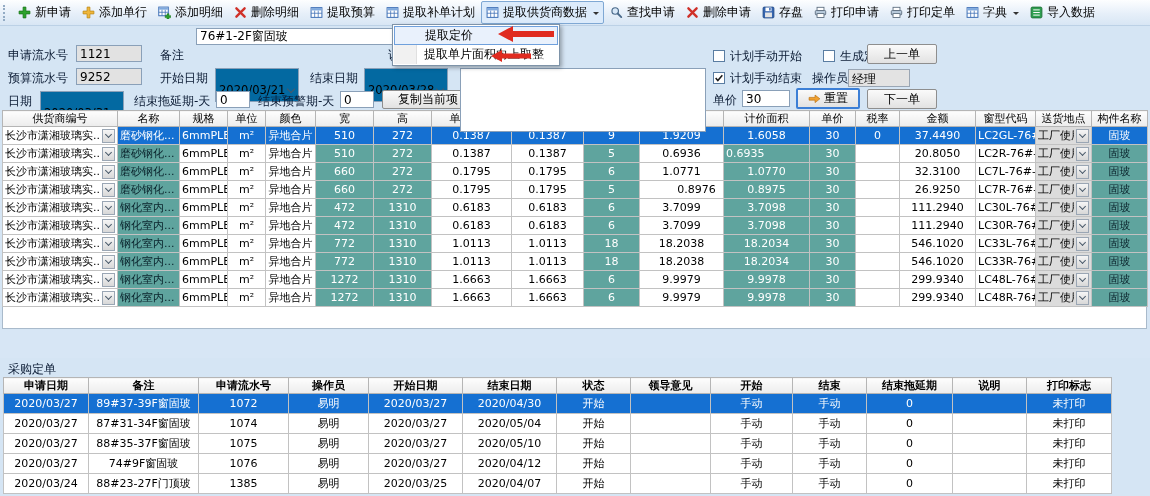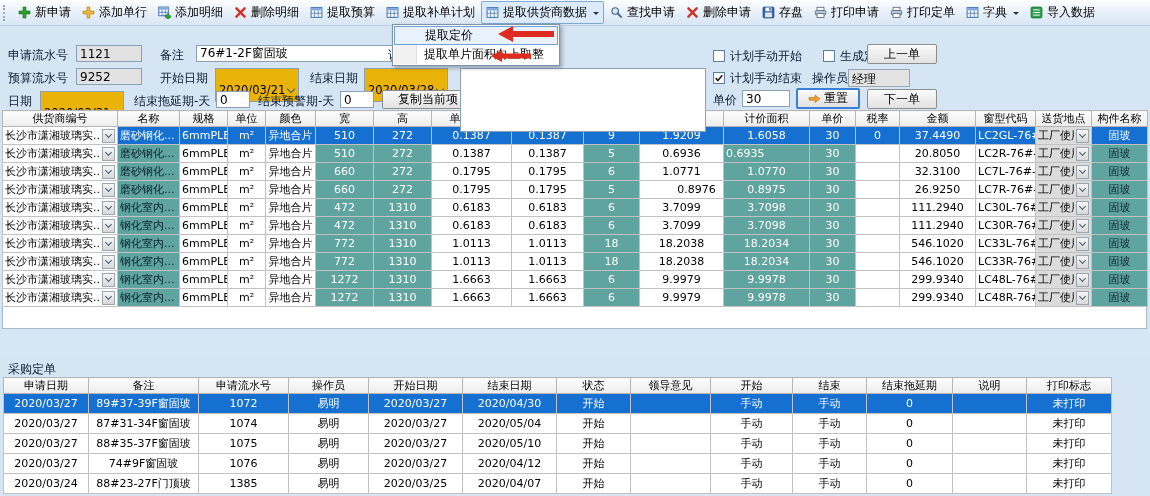--- a/index.html
+++ b/index.html
@@ -27,21 +27,21 @@
   .flabel{position:absolute;white-space:nowrap;line-height:17px;color:#0A1A33;}
   .inp{
     position:absolute;height:17px;box-sizing:border-box;border:1px solid #8AA0B8;
     background:#fff;font:12px "DejaVu Sans","Liberation Sans",sans-serif;padding:0 3px;
   }
   .inp.gray{background:#E2E2E2;}
   .sunken{
     position:absolute;height:18px;box-sizing:border-box;border:1px solid #9AA6B4;
     background:#E3E3E3;padding:1px 3px;font-size:11px;white-space:nowrap;overflow:hidden;
   }
-  .dcombo{position:absolute;height:34px;box-sizing:border-box;border:1px solid #8AA0B8;background:#eab308;
+  .dcombo{position:absolute;height:34px;box-sizing:border-box;border:1px solid #8AA0B8;background:#0369a1;
     display:flex;align-items:center;justify-content:space-between;padding:10px 4px 0 3px;font-size:11.5px;}
   .chev{width:5px;height:5px;border-right:1.3px solid #4A5A6A;border-bottom:1.3px solid #4A5A6A;
     transform:rotate(45deg);display:inline-block;margin-top:-3px;}
   .win-btn{
     position:absolute;box-sizing:border-box;text-align:center;
     background:linear-gradient(#FAFAFA,#E2E2E2);border:1px solid #8E8E8E;border-radius:2px;
     font-size:12px;display:flex;align-items:center;justify-content:center;gap:3px;
   }
   .win-btn.focused{border:2px solid #3C7FD6;}
   .checkbox{position:absolute;width:12px;height:12px;box-sizing:border-box;border:1px solid #5A7DA2;background:#fff;}
@@ -59,21 +59,21 @@
   .annot{position:absolute;z-index:60;}
 
   
   #grid-bg{position:absolute;left:2px;top:110px;width:1145px;height:219px;background:#fff;border:1px solid #A9BACB;box-sizing:border-box;}
   table{border-collapse:collapse;table-layout:fixed;background:#fff;}
   #main-grid{position:absolute;left:2px;top:110px;width:1145px;font-size:11px;z-index:2;}
   #orders-grid{position:absolute;left:3px;top:377px;width:1108px;font-size:11px;}
   th,td{border:1px solid #C2C2C2;height:18px;padding:0 2px;overflow:hidden;white-space:nowrap;box-sizing:border-box;}
   th{background:linear-gradient(#FDFDFD,#ECECEC);font-weight:normal;border-color:#B5B5B5;text-align:center;height:15px;}
   #orders-grid td{height:20px;text-align:center;}
-  #orders-grid th{height:15px;}
+  #orders-grid th{height:15px;font-weight:bold;}
   .c-teal{background:#5FA49E;color:#fff;}
   .c-teal2{background:#5FA49E;color:#09222B;}
   .c-graybtn{background:#DCDCDC;}
   tr.sel td{background:#1570D2;color:#fff;}
   tr.sel td.keep-white{background:#fff;color:#000;}
   tr.sel td.keep-gray{background:#DCDCDC;color:#000;}
   .cellflex{display:flex;align-items:center;justify-content:space-between;gap:2px;height:100%;}
   .cellflex .txt{overflow:hidden;white-space:nowrap;flex:1;}
   .mini-combo{
     flex:0 0 13px;width:13px;height:14px;box-sizing:border-box;border:1px solid #9AA6B4;
@@ -224,21 +224,21 @@
       </span>
       <span>导入数据</span>
     </div>
   </div>
 
 <div id="form-area">
 
   <span class="flabel" style="left:8px;top:21px;">申请流水号</span>
   <input class="inp gray" style="left: 76px; top: 19px; width: 66px;" value="1121">
   <span class="flabel" style="left:160px;top:21px;">备注</span>
-  <input class="inp" style="left: 196px; top: 19px; width: 208px;" value="76#1-2F窗固玻">
+  <input class="inp" style="left: 196px; top: 2px; width: 208px;" value="76#1-2F窗固玻">
   <span class="flabel" style="left:388px;top:21px;z-index:4;">说明</span>
   <div id="desc-box"></div>
 
   <span class="flabel" style="left:8px;top:44px;">预算流水号</span>
   <input class="inp gray" style="left: 76px; top: 42px; width: 66px;" value="9252">
   <span class="flabel" style="left:160px;top:44px;">开始日期</span>
   <div class="dcombo" style="left:215px;top:42px;width:84px;">
     <span>2020/03/21</span>
       <i class="chev"></i>
   </div>

